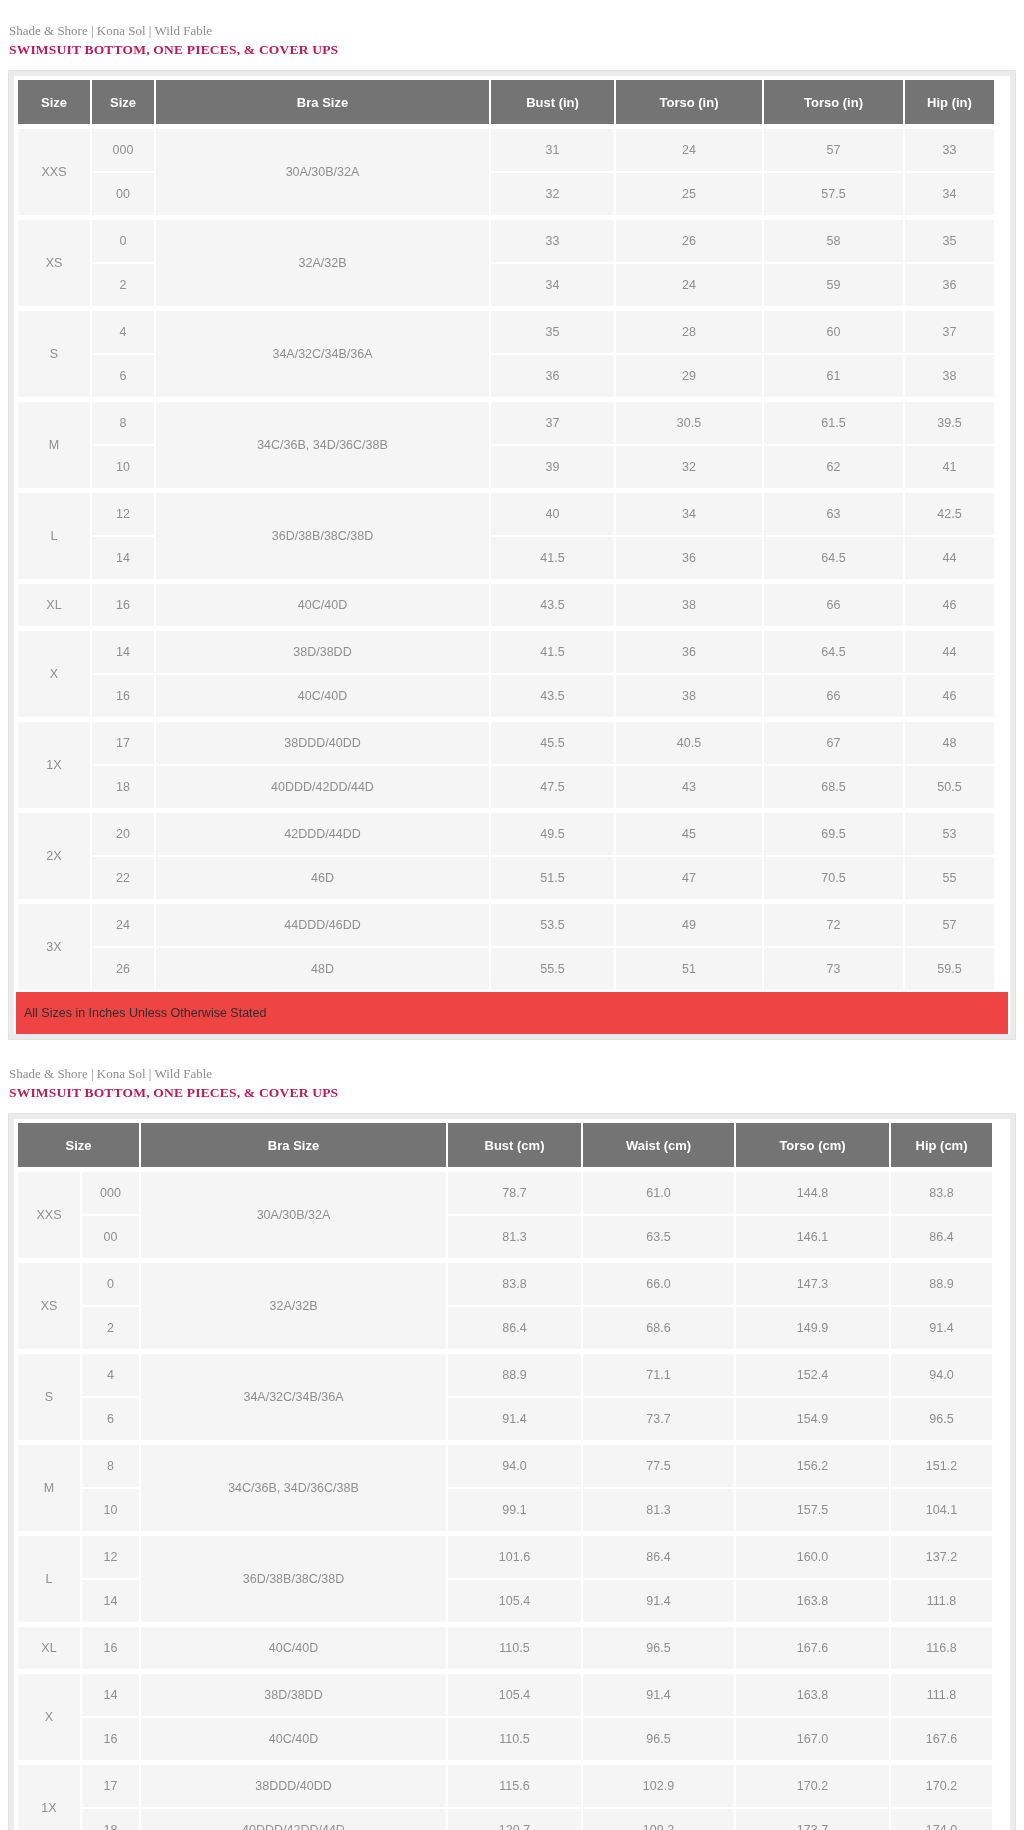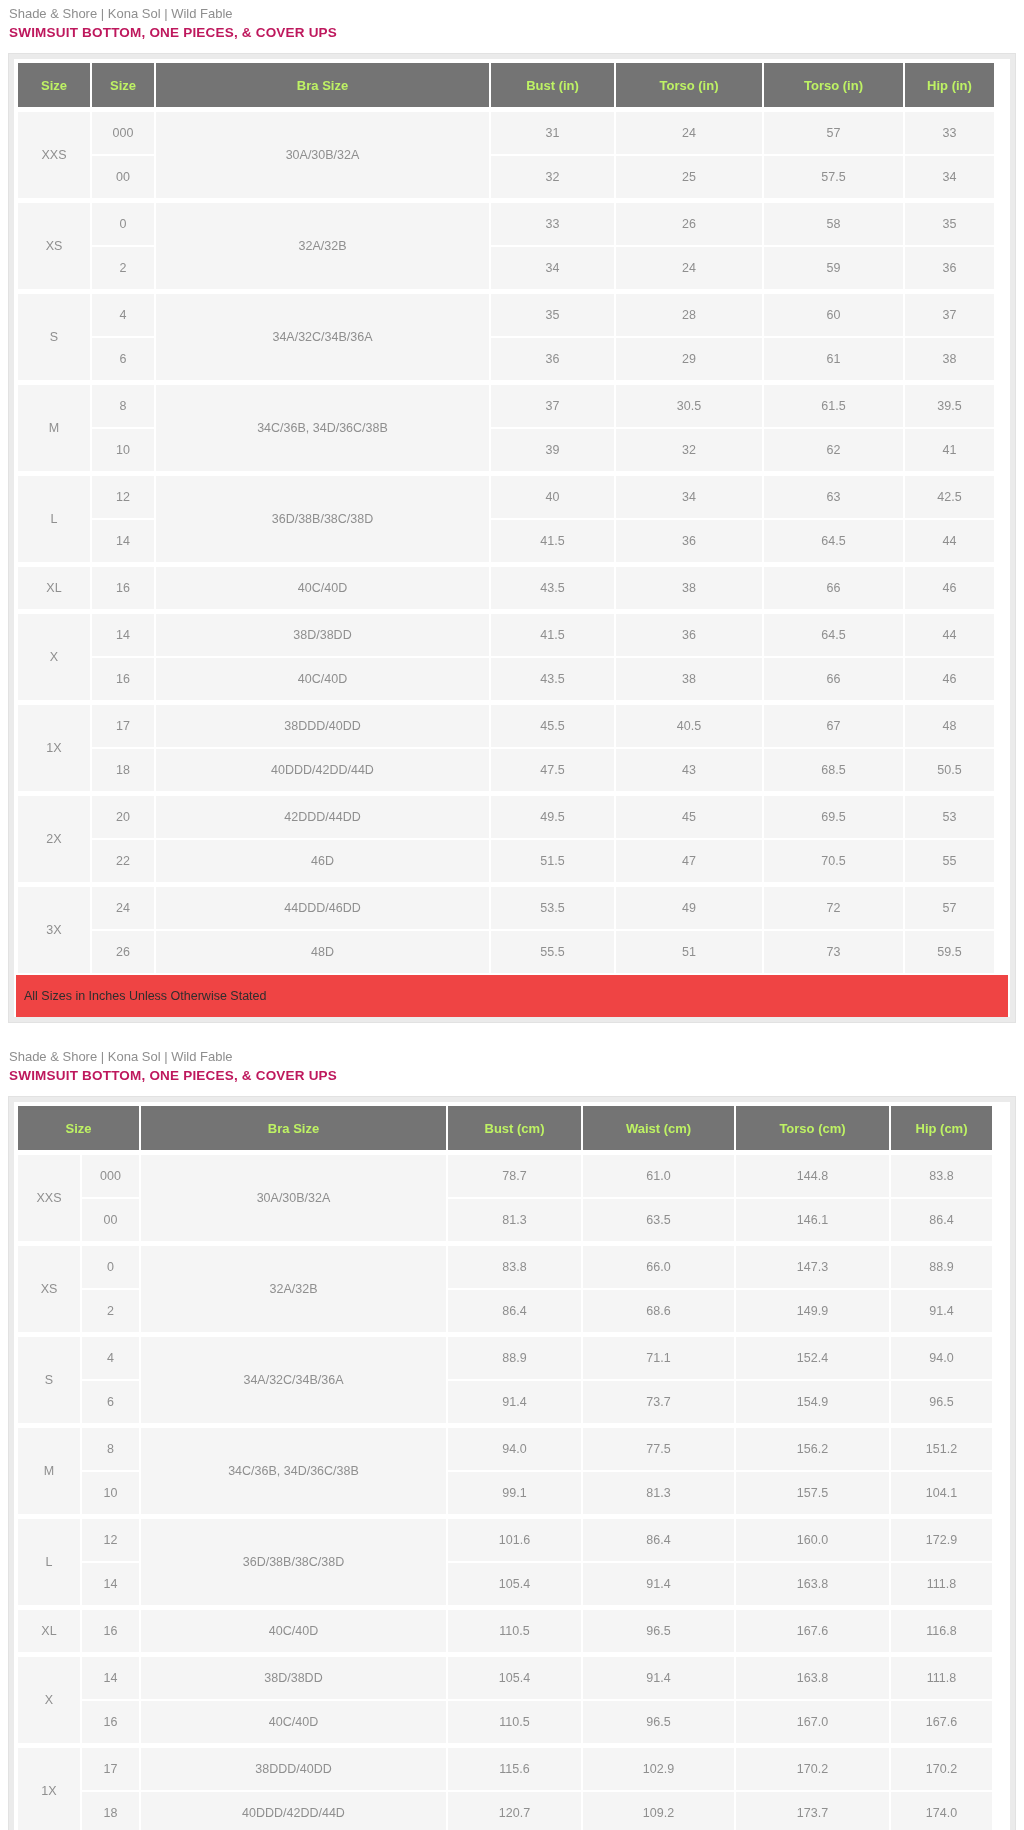--- a/index.html
+++ b/index.html
@@ -1,37 +1,37 @@
 <!DOCTYPE html>
 <html><head>
 <meta charset="utf-8">
 <style>
   html,body { margin:0; padding:0; background:#ffffff; }
   body {
     width:1024px; height:1830px;
     font-family:"Liberation Sans", sans-serif;
     -webkit-font-smoothing:antialiased;
   }
-  .title-block { margin:6px 0 0 9px; }
+  .title-block { margin:23px 0 0 9px;font-family:Liberation Serif, serif; }
   .brands { font-size:13px; color:#8e8e8e; line-height:16px; }
   .category { font-size:13.5px; font-weight:bold; color:#be185d; line-height:17px; margin-top:2px; letter-spacing:.2px; }
 
   .panel {
     margin:12px 8px 0 8px;
     width:1008px; box-sizing:border-box;
     background:#ebebeb;
     border:1px solid #e2e2e2;
     padding:5px;
   }
   .content { background:#ffffff; padding:2px 2px 0 2px; }
 
   table { border-collapse:collapse; table-layout:fixed; }
   th, td { border:2px solid #ffffff; text-align:center; vertical-align:middle; overflow:hidden; }
   thead th {
-    background:#747474; color:#bef264;
+    background:#747474; color:#ffffff;
     font-size:13px; font-weight:bold;
     height:42px; border-bottom:5px solid #ffffff;
   }
   tbody td {
     background:#f5f5f5; color:#8f8f8f;
     font-size:12.5px; height:40px;
   }
   tr.gstart td { border-top:5px solid #ffffff; }
 
   
@@ -334,21 +334,21 @@
             <td class="">157.5</td>
             <td class="">104.1</td>
           </tr>
           <tr class="gstart">
             <td class="" rowspan="2">L</td>
             <td class="">12</td>
             <td class="" rowspan="2">36D/38B/38C/38D</td>
             <td class="">101.6</td>
             <td class="">86.4</td>
             <td class="">160.0</td>
-            <td class="">172.9</td>
+            <td class="">137.2</td>
           </tr>
           <tr>
             <td class="">14</td>
             <td class="">105.4</td>
             <td class="">91.4</td>
             <td class="">163.8</td>
             <td class="">111.8</td>
           </tr>
           <tr class="gstart">
             <td class="">XL</td>

